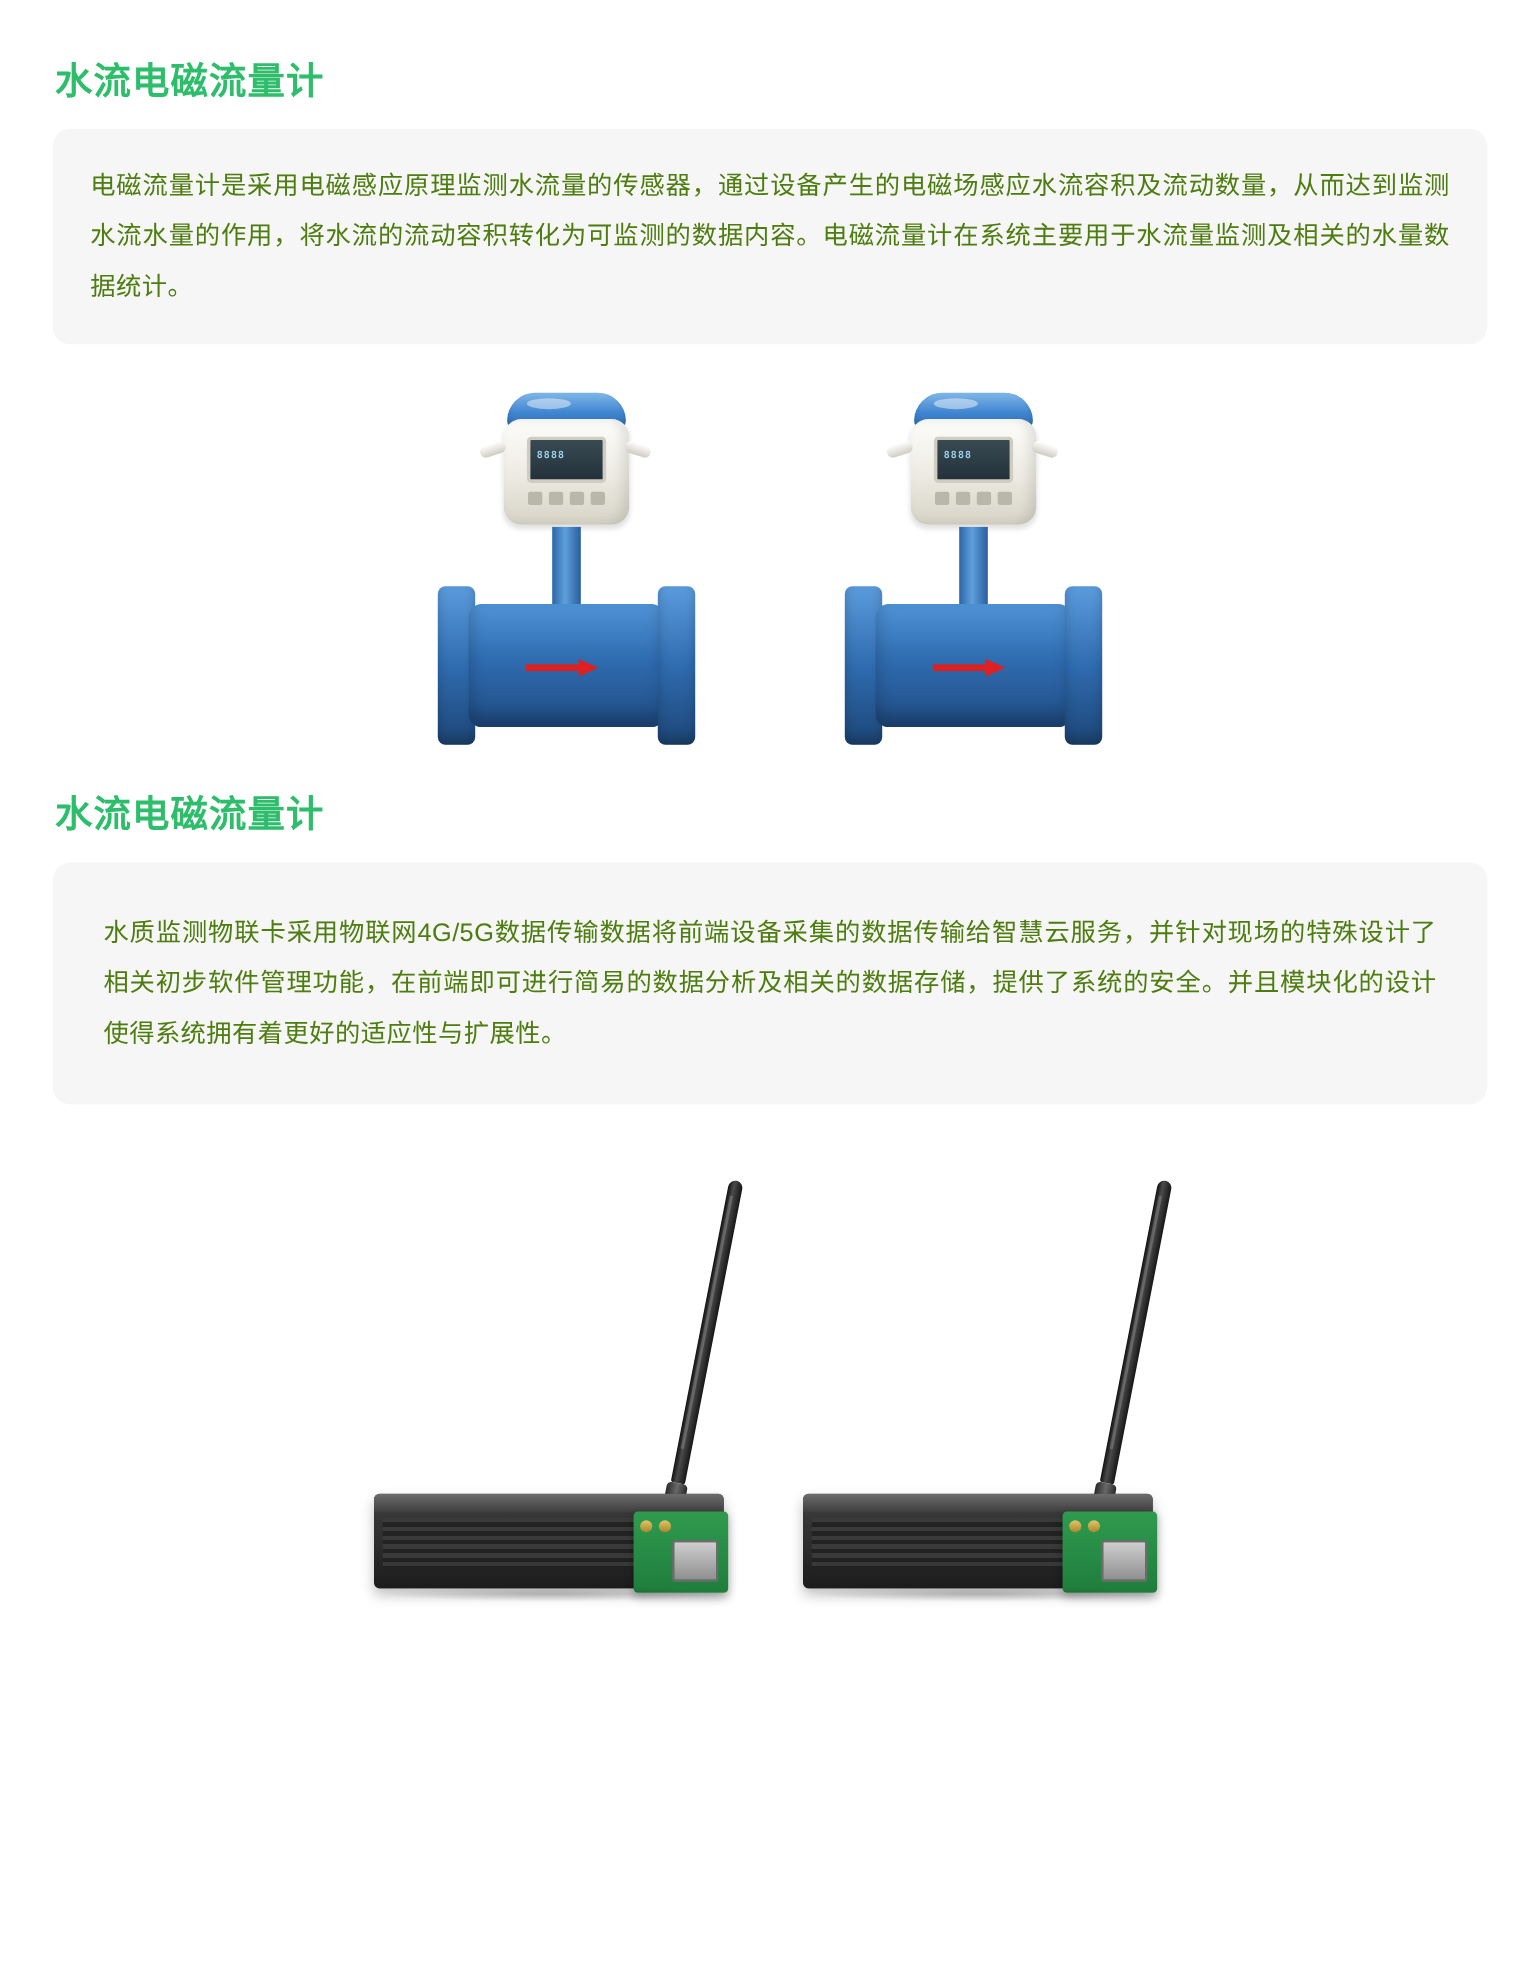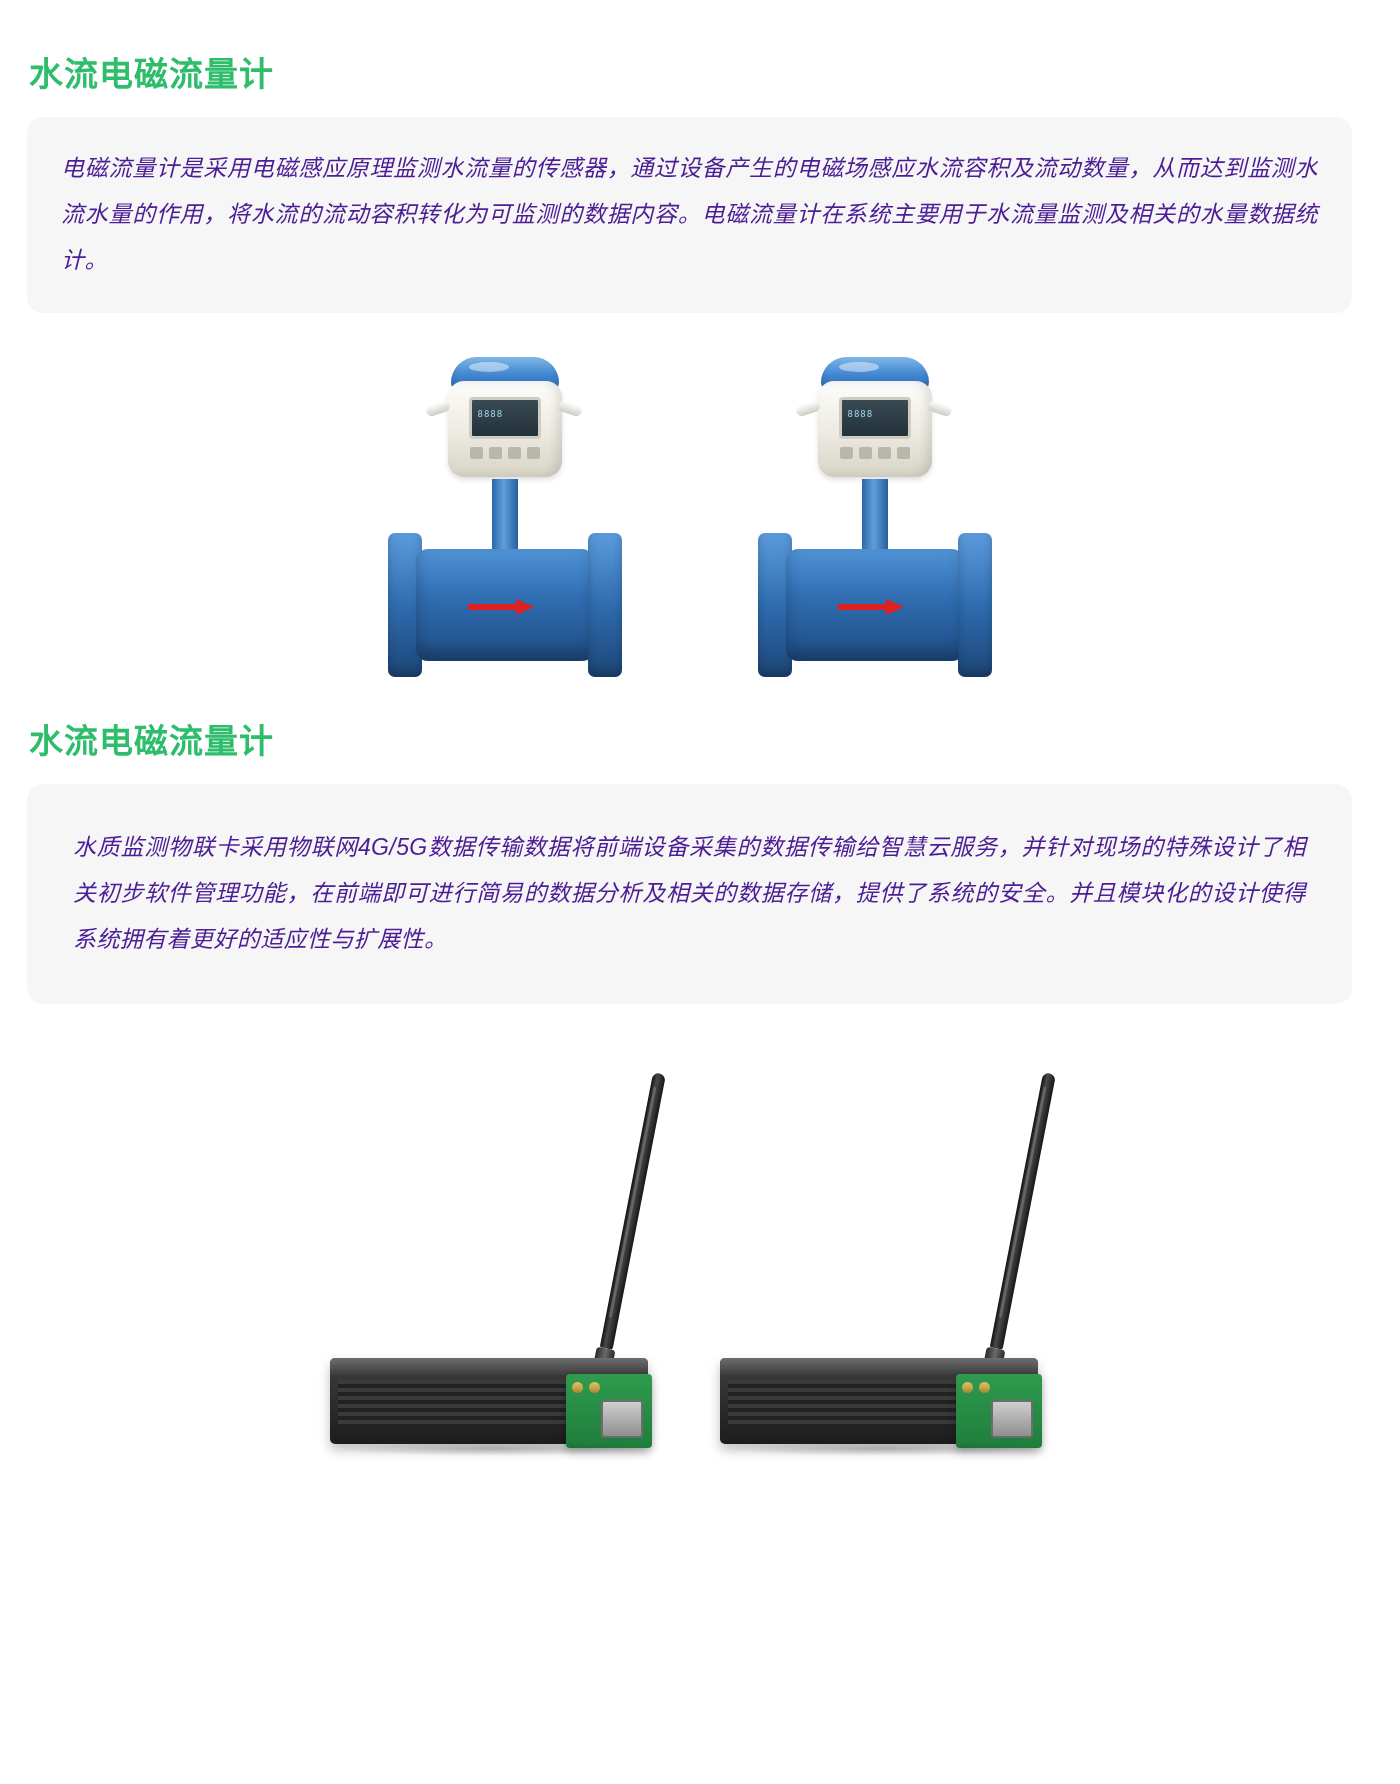--- a/index.html
+++ b/index.html
@@ -10,44 +10,43 @@
     background: #ffffff;
     width: 1400px;
   }
   body {
     font-family: "Liberation Sans", "DejaVu Sans", sans-serif;
     color: #333;
   }
   .page {
     width: 1400px;
     min-height: 1784px;
-    padding: 40px 48px 30px 27px;
+    padding: 40px 48px 30px 48px;
     position: relative;
   }
   .section { margin-bottom: 6px; }
 
   .section-title {
     color: #2ebd6b;
     font-size: 34px;
     font-weight: bold;
     letter-spacing: 1px;
     margin: 14px 0 22px 2px;
     line-height: 1.2;
   }
 
   .desc-card {
     background: #f6f6f6;
     border-radius: 16px;
     padding: 28px 34px 30px 34px;
     font-size: 23px;
     line-height: 2.0;
-    color: #4c1d95;
+    color: #4d7c0f;
     letter-spacing: 0.4px;
     text-align: justify;
-    font-style: italic;
   }
 
   .image-band {
     width: 100%;
     display: flex;
     justify-content: center;
     align-items: flex-end;
     gap: 120px;
     padding: 40px 0 24px 0;
   }
@@ -86,20 +85,21 @@
   }
   .fm-body {
     position: absolute;
     left: 6px;
     top: 24px;
     width: 114px;
     height: 96px;
     border-radius: 16px;
     background: linear-gradient(180deg,#fdfdfb 0%,#eceae1 55%,#d6d3c6 100%);
     box-shadow: inset -6px 0 10px rgba(0,0,0,0.10), 0 3px 5px rgba(0,0,0,0.12);
+    font-weight: bold;
   }
   .fm-screen {
     position: absolute;
     left: 21px;
     top: 16px;
     width: 72px;
     height: 42px;
     background: linear-gradient(180deg,#3a4a52 0%,#22313a 100%);
     border: 3px solid #cfcdc2;
     border-radius: 4px;

